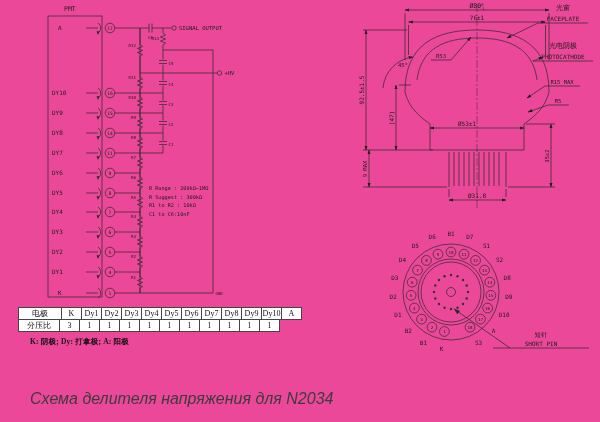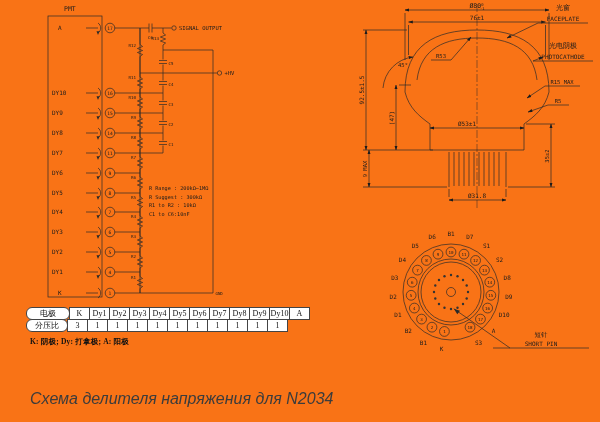--- a/index.html
+++ b/index.html
@@ -1,24 +1,24 @@
 <!DOCTYPE html>
 <html><head>
 <meta charset="utf-8">
 <style>
   html,body{margin:0;padding:0;background:#fff;}
-  #canvas{position:relative;width:600px;height:422px;background:#f97316;overflow:hidden;
+  #canvas{position:relative;width:600px;height:422px;background:#ec4899;overflow:hidden;
           font-family:"Liberation Sans",sans-serif;}
   svg{position:absolute;overflow:visible;}
   svg text{font-family:"DejaVu Sans Mono",monospace;fill:#1c1c1c;}
   #divider-table{position:absolute;left:10px;top:307px;font-family:"Liberation Serif",serif;color:#111;}
   .trow{display:flex;}
   .tcell{box-sizing:border-box;border:1px solid #444;height:13px;line-height:12px;
          text-align:center;font-size:8px;margin-left:-1px;background:#fff;}
-  .tcell:first-child{margin-left:16px;border-radius:6px;}
+  .tcell:first-child{margin-left:8px;}
   .legend{position:absolute;font-family:"Liberation Serif",serif;font-size:7.5px;
           font-weight:600;color:#111;letter-spacing:.2px;}
   .caption{position:absolute;top:390px;font-size:16px;font-style:italic;color:#3c3c3c;
            font-family:"Liberation Sans",sans-serif;}
 </style>
 </head>
 <body>
 
 <div id="canvas">
 

